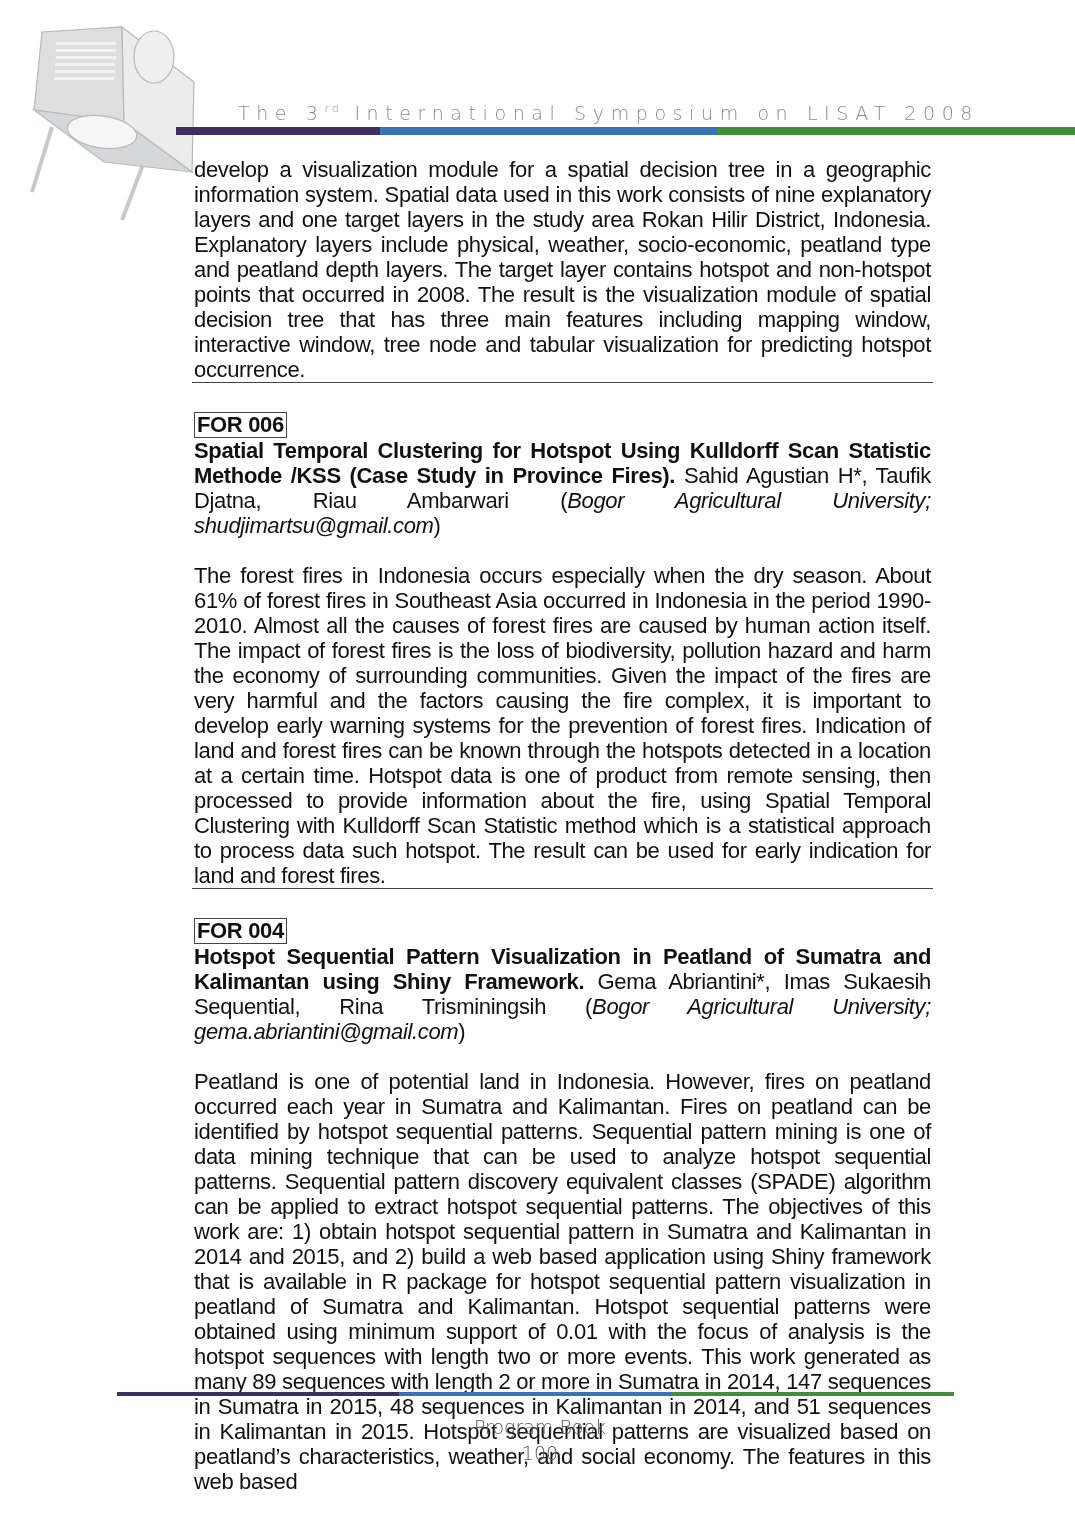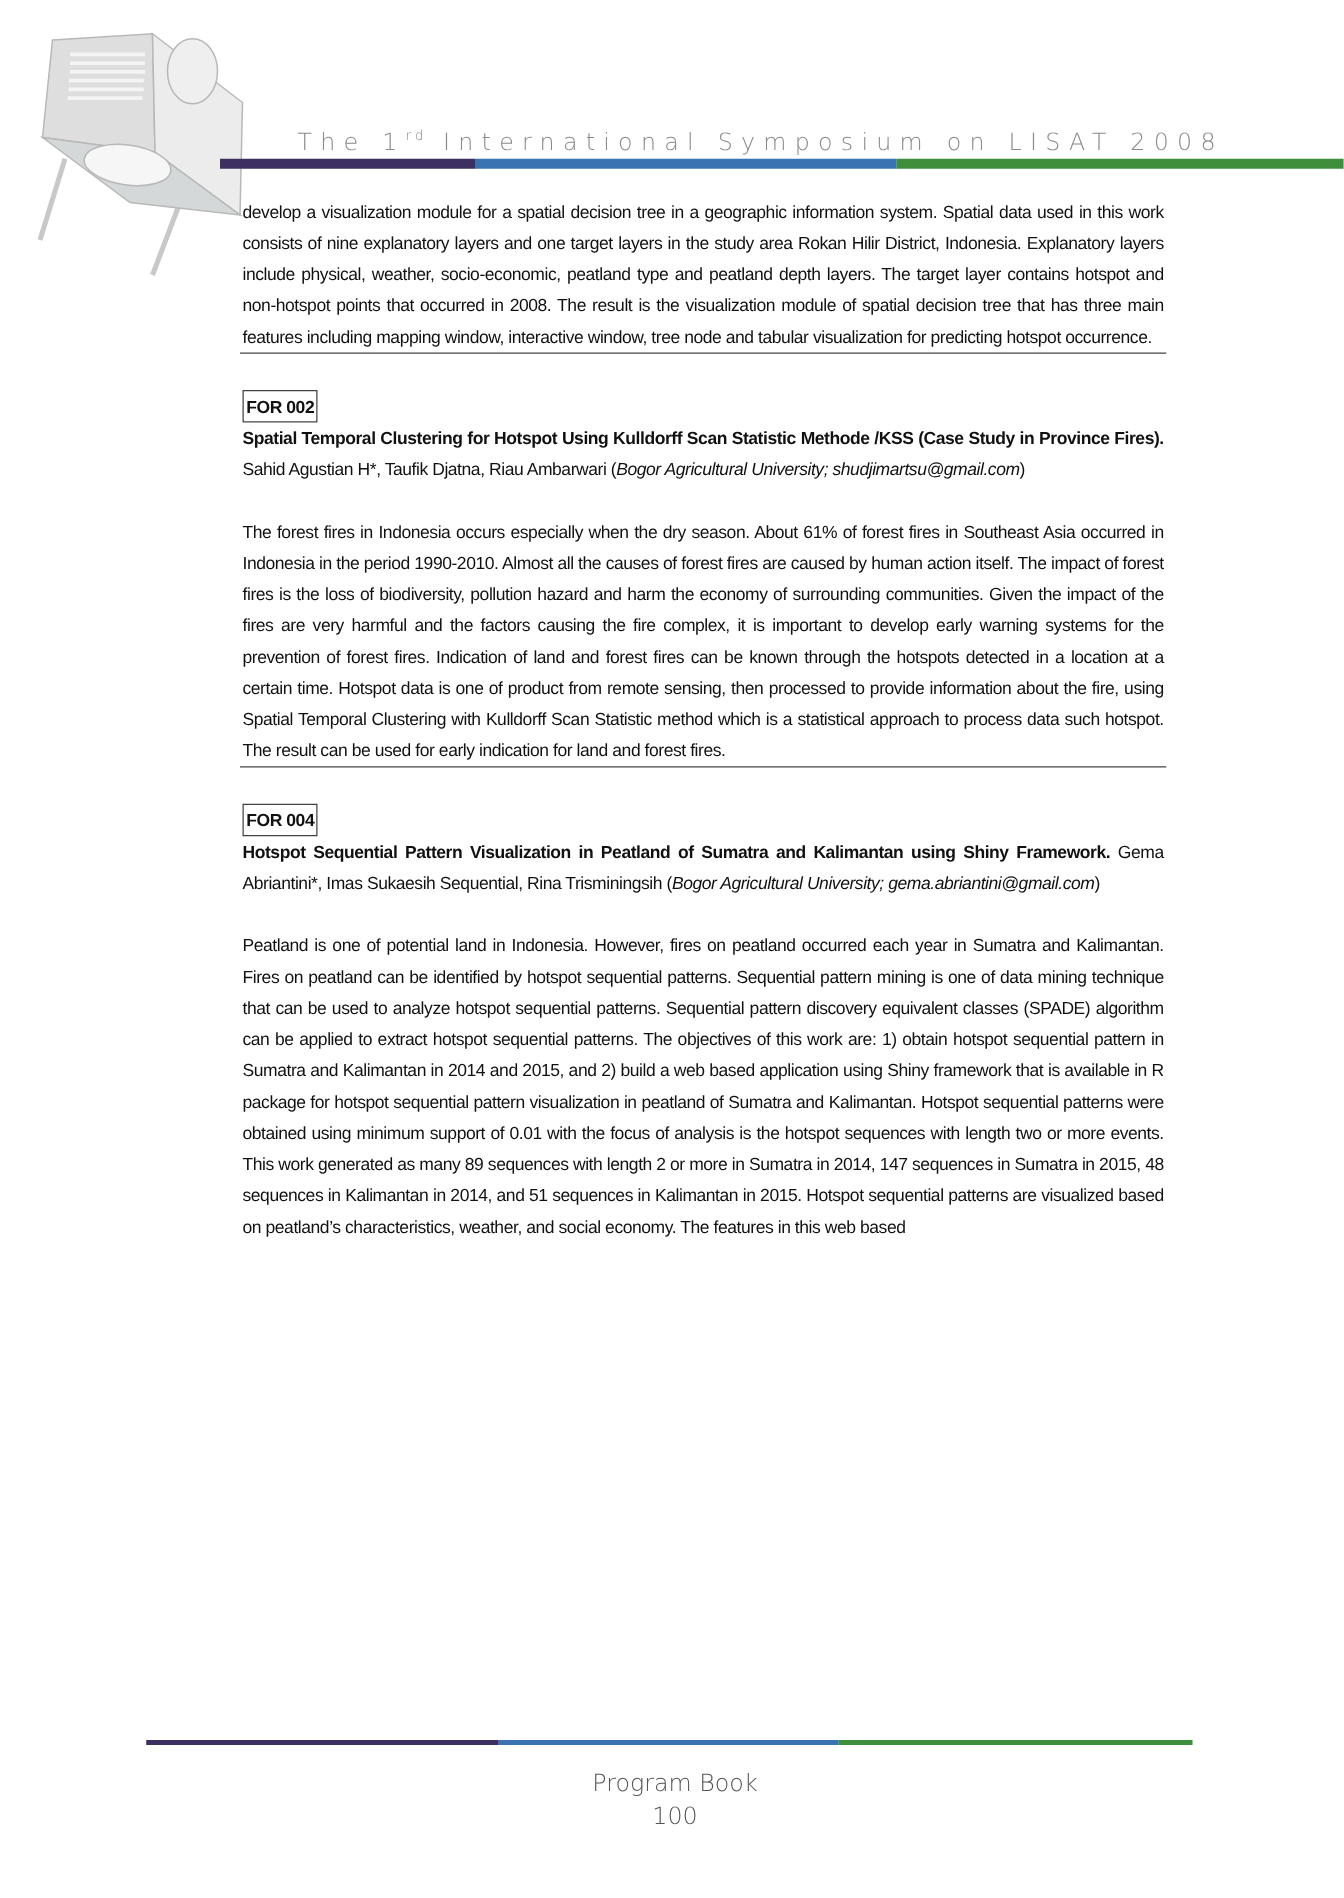--- a/index.html
+++ b/index.html
@@ -9,21 +9,21 @@
 
   .header-title { position: absolute; left: 238px; top: 102px; font-size: 19px; letter-spacing: 6.6px; color: #8a8a8a; font-family: "DejaVu Sans", sans-serif; font-weight: 300; white-space: nowrap; }
   .header-title sup { font-size: 11px; letter-spacing: 3px; vertical-align: 8px; text-align: right; }
 
   .header-bar { position: absolute; left: 176px; top: 127px; height: 8px; width: 899px; display: flex; }
   .bar-seg { height: 100%; }
   .seg-purple { background: #3d2f62; width: 204px; }
   .seg-blue { background: #3a73b1; width: 337px; }
   .seg-green { background: #3f8e3b; flex: 1; }
 
-  .content { position: absolute; left: 194px; top: 157px; width: 737px; font-family: "Liberation Sans", sans-serif; font-size: 14px; line-height: 25px; letter-spacing: -0.35px; }
+  .content { position: absolute; left: 194px; top: 157px; width: 737px; font-family: "Liberation Sans", sans-serif; font-size: 22px; line-height: 25px; letter-spacing: -0.35px; }
   .para { text-align: justify; margin: 0; }
   .rule { border: none; border-top: 1.5px solid #444; margin: 0 0 0 -2px; width: 741px; }
   .gap { height: 25px; }
   .code-box { display: inline-block; border: 1.2px solid #444; padding: 0 2px; font-weight: bold; line-height: 24px; margin-top: 4px; }
   .title-b { font-weight: bold; }
   .aff { font-style: italic; }
 
   .footer-bar { position: absolute; left: 117px; top: 1392px; height: 4px; width: 837px; display: flex; }
   .f-purple { background: #3d2f62; width: 282px; }
   .f-blue { background: #3a73b1; width: 272px; }
@@ -47,35 +47,35 @@
   <g fill="#f4f4f4">
     <rect x="42" y="20" width="60" height="3"></rect>
     <rect x="42" y="27" width="60" height="3"></rect>
     <rect x="42" y="34" width="60" height="3"></rect>
     <rect x="41" y="41" width="60" height="3"></rect>
     <rect x="41" y="48" width="60" height="3"></rect>
     <rect x="40" y="55" width="60" height="3"></rect>
   </g>
 </svg>
 
-<div class="header-title"><span>The 1</span><sup>rd</sup><span> International Symposium on LISAT 2008</span></div>
+<div class="header-title"><span>The 3</span><sup>rd</sup><span> International Symposium on LISAT 2008</span></div>
 
 <div class="header-bar">
   <div class="bar-seg seg-purple"></div>
   <div class="bar-seg seg-blue"></div>
   <div class="bar-seg seg-green"></div>
 </div>
 
 <div class="content">
   <p class="para">develop a visualization module for a spatial decision tree in a geographic information system. Spatial data used in this work consists of nine explanatory layers and one target layers in the study area Rokan Hilir District, Indonesia. Explanatory layers include physical, weather, socio-economic, peatland type and peatland depth layers. The target layer contains hotspot and non-hotspot points that occurred in 2008. The result is the visualization module of spatial decision tree that has three main features including mapping window, interactive window, tree node and tabular visualization for predicting hotspot occurrence.</p>
   <hr class="rule">
   <div class="gap"></div>
 
   <div>
-    <span class="code-box">FOR 002</span>
+    <span class="code-box">FOR 006</span>
     <p class="para"><span class="title-b">Spatial Temporal Clustering for Hotspot Using Kulldorff Scan Statistic Methode /KSS (Case Study in Province Fires).</span><span> Sahid Agustian H*, Taufik Djatna, Riau Ambarwari (</span><span class="aff">Bogor Agricultural University; shudjimartsu@gmail.com</span><span>)</span></p>
     <div class="gap"></div>
     <p class="para">The forest fires in Indonesia occurs especially when the dry season. About 61% of forest fires in Southeast Asia occurred in Indonesia in the period 1990-2010. Almost all the causes of forest fires are caused by human action itself. The impact of forest fires is the loss of biodiversity, pollution hazard and harm the economy of surrounding communities. Given the impact of the fires are very harmful and the factors causing the fire complex, it is important to develop early warning systems for the prevention of forest fires. Indication of land and forest fires can be known through the hotspots detected in a location at a certain time. Hotspot data is one of product from remote sensing, then processed to provide information about the fire, using Spatial Temporal Clustering with Kulldorff Scan Statistic method which is a statistical approach to process data such hotspot. The result can be used for early indication for land and forest fires.</p>
   </div>
   <hr class="rule">
   <div class="gap"></div>
 
   <div>
     <span class="code-box">FOR 004</span>
     <p class="para"><span class="title-b">Hotspot Sequential Pattern Visualization in Peatland of Sumatra and Kalimantan using Shiny Framework.</span><span> Gema Abriantini*, Imas Sukaesih Sequential, Rina Trisminingsih (</span><span class="aff">Bogor Agricultural University; gema.abriantini@gmail.com</span><span>)</span></p>

